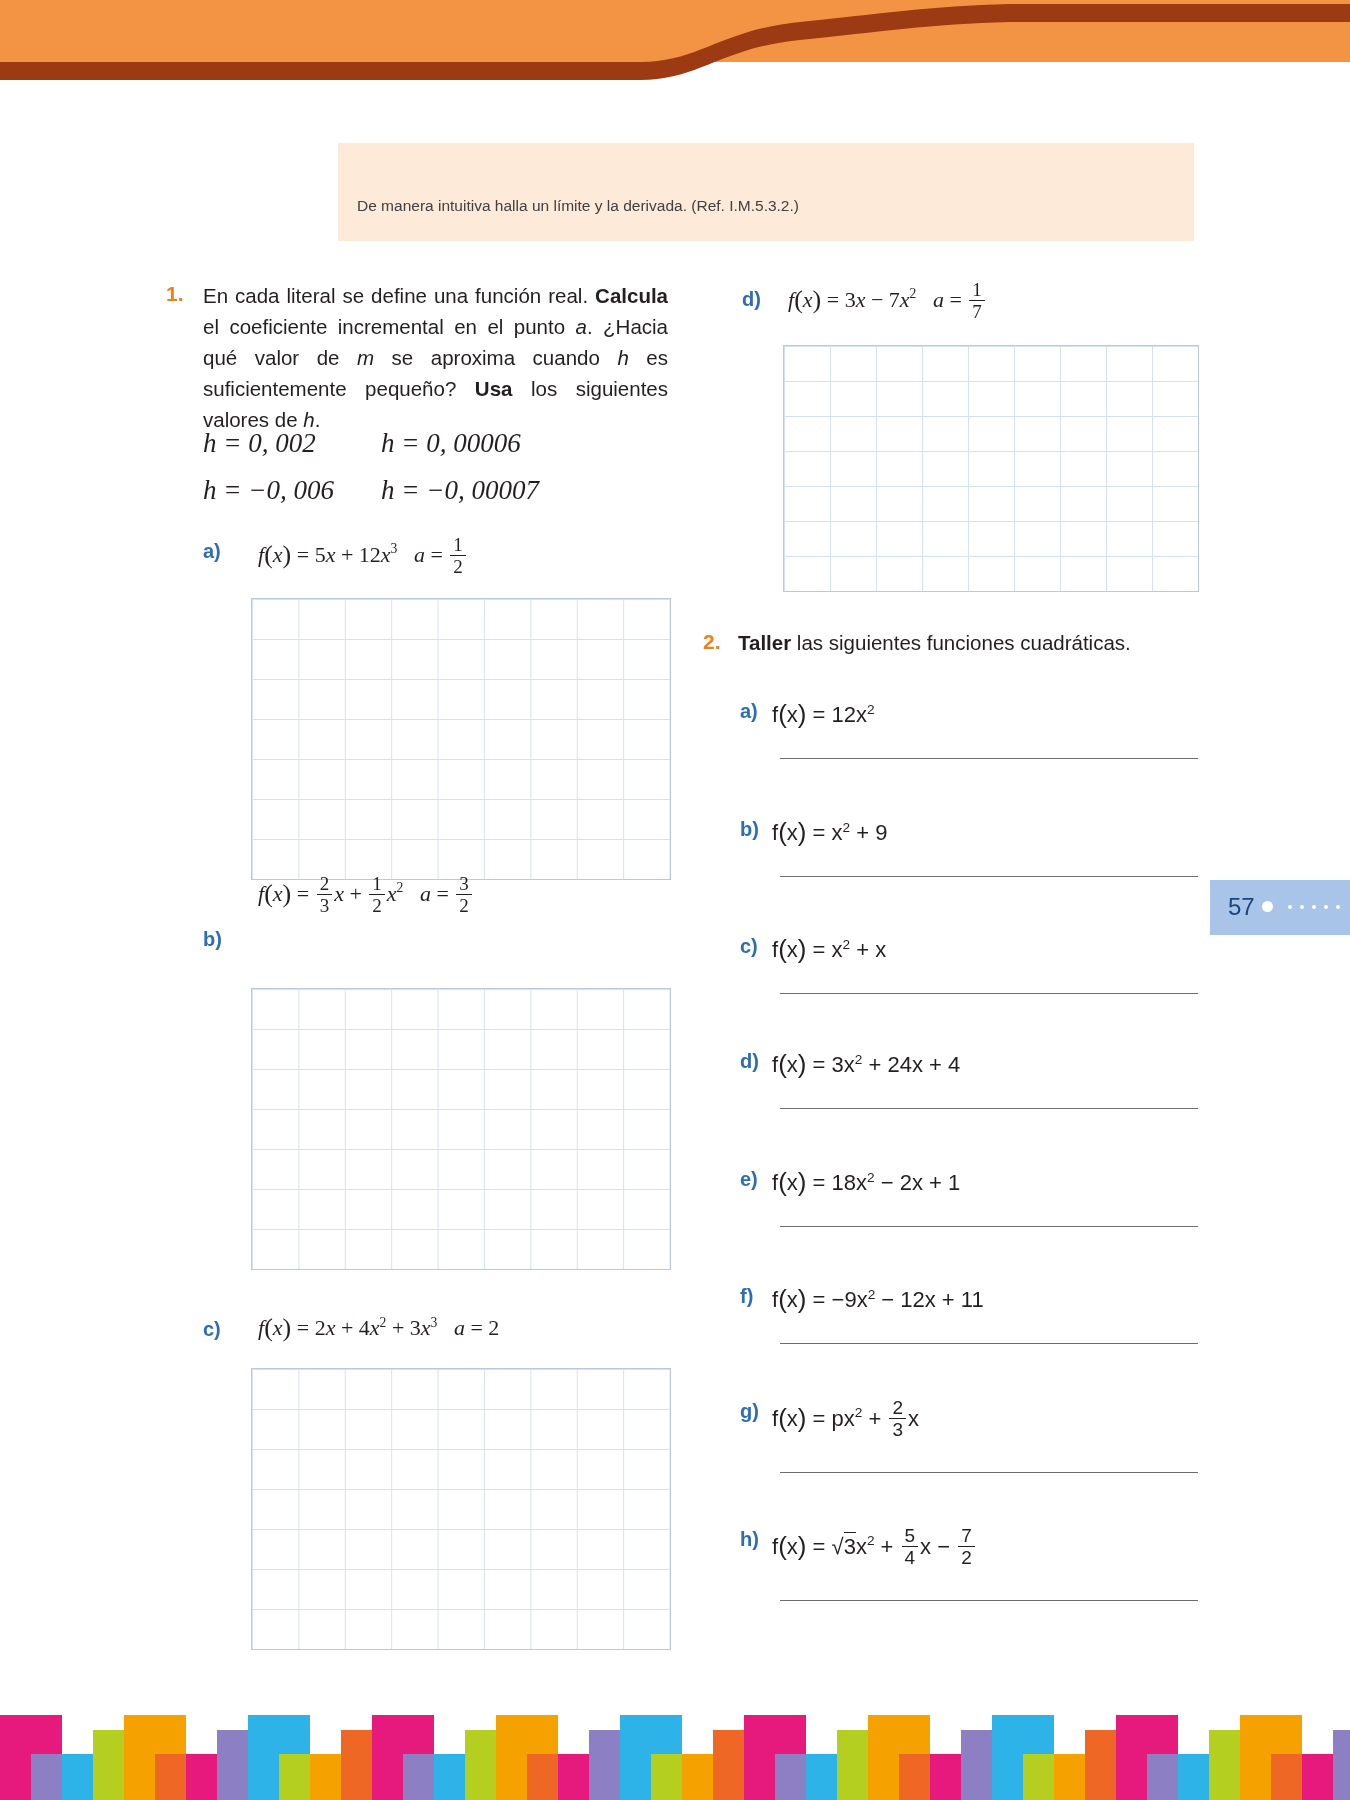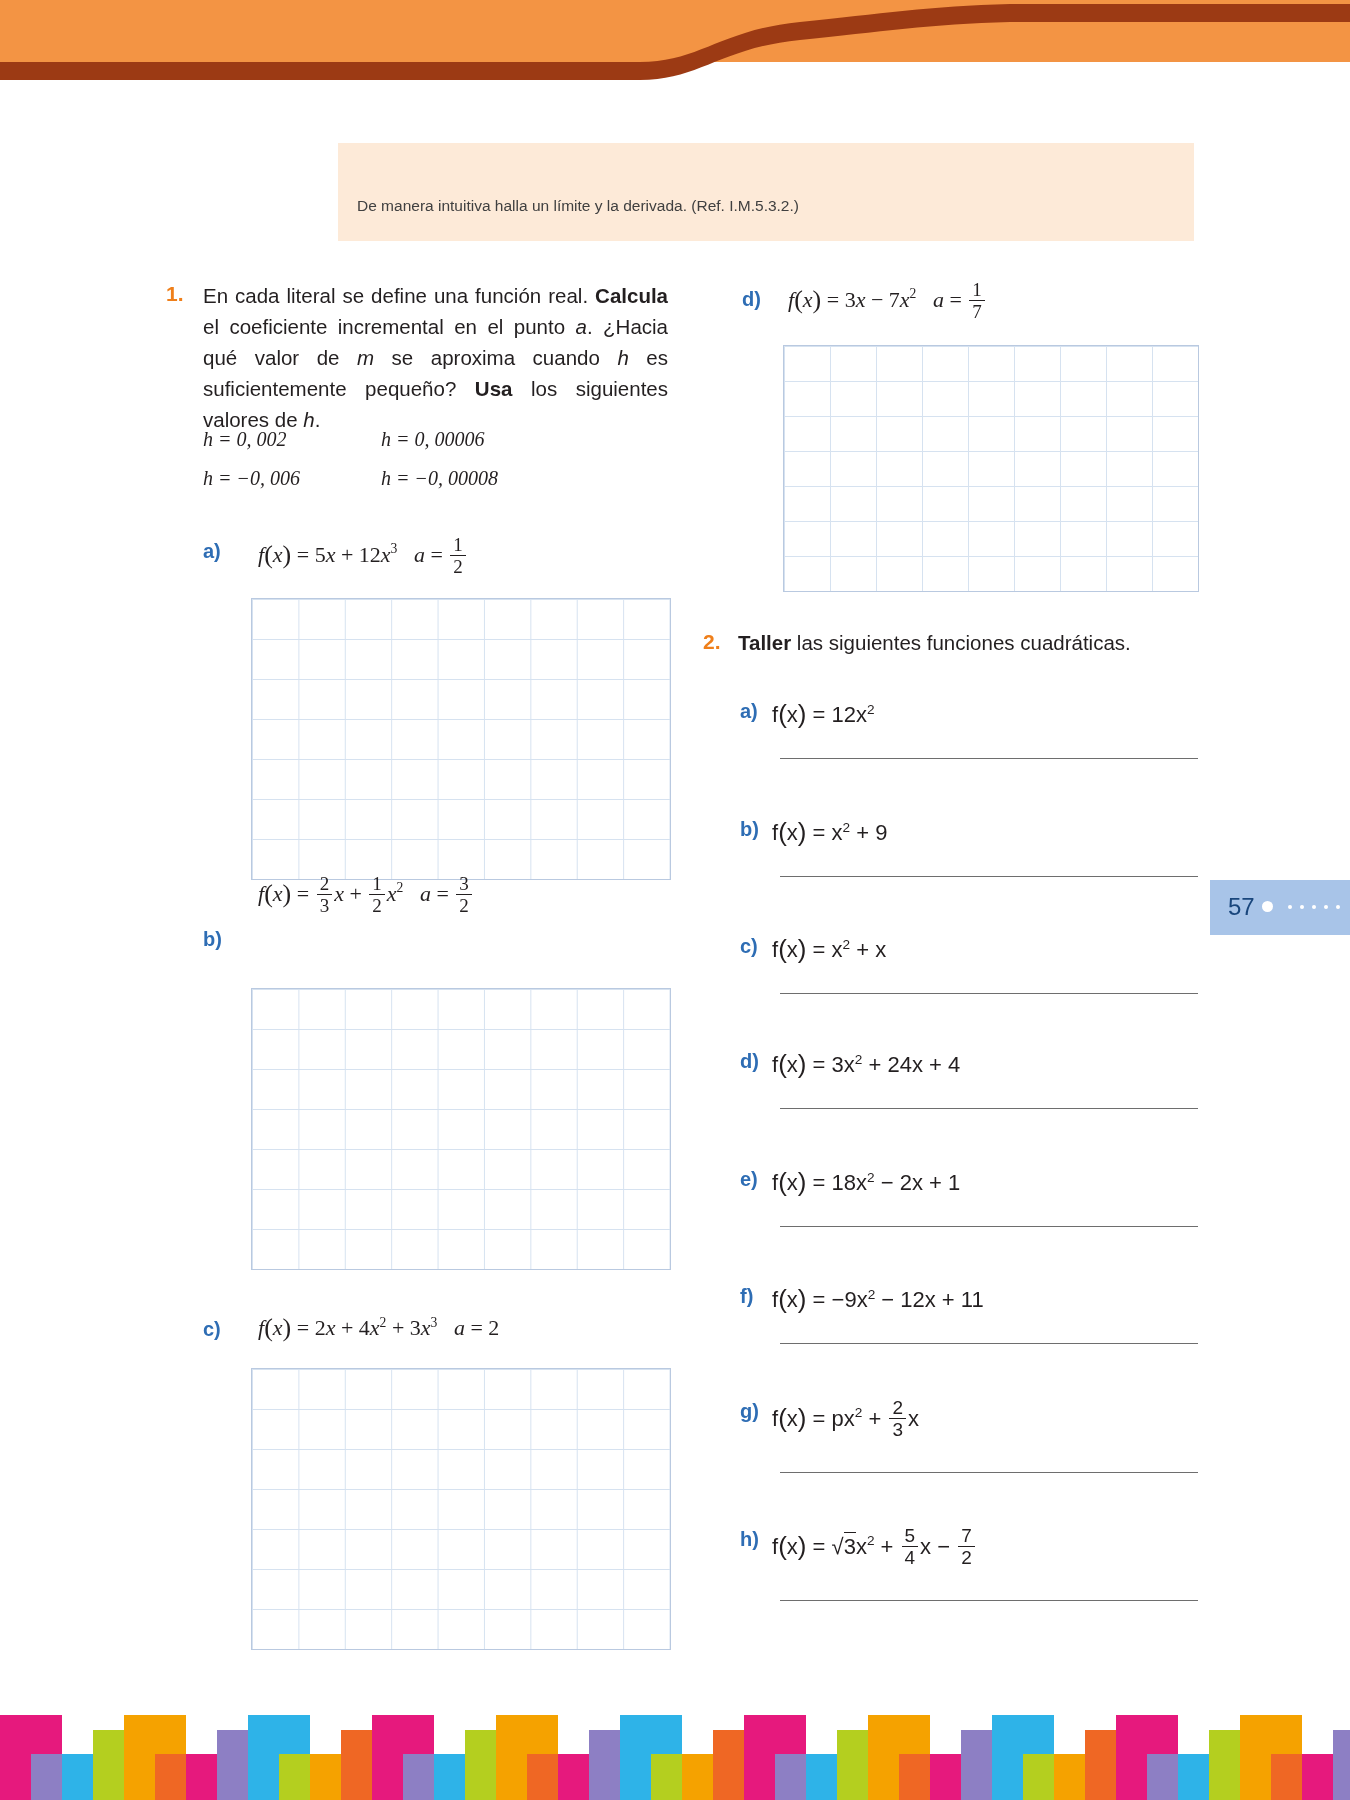--- a/index.html
+++ b/index.html
@@ -30,21 +30,21 @@
   .taller-sub{position:absolute;left:357px;top:197px;font-size:15.5px;color:#404040;}
 
   .qnum{position:absolute;font-weight:bold;color:#ef7f1a;font-size:21px;}
   .q1num{left:166px;top:282px;}
   .q2num{left:703px;top:630px;}
 
   .para{position:absolute;left:203px;top:280px;width:465px;font-size:20.5px;line-height:31px;
      text-align:justify;}
   .para b{font-weight:bold;margin-top:19px;}
 
-  .hvals{position:absolute;left:203px;top:428px;width:470px;font-size:20px;
+  .hvals{position:absolute;left:203px;top:428px;width:470px;font-size:27px;
      font-family:"Liberation Serif", serif;font-style:italic;}
   .hvals .row{display:flex;margin-bottom:16px;}
   .hvals .c1{width:178px;}
   .letter{position:absolute;font-weight:bold;color:#2e6db4;font-size:20px;}
 
   
   .grid{position:absolute;border:1px solid #b9c9e0;background:#ffffff;
      background-image:
        linear-gradient(to right,#d6e2f0 1px,transparent 1px),
        linear-gradient(to bottom,#d6e2f0 1px,transparent 1px);
@@ -93,21 +93,21 @@
 <div class="qnum q1num">1.</div>
 <div class="para">En cada literal se define una función real. <b>Calcula</b> el coeficiente incremental en el punto <i>a</i>. ¿Hacia qué valor de <i>m</i> se aproxima cuando <i>h</i> es suficientemente pequeño? <b>Usa</b> los siguientes valores de <i>h</i>.</div>
 
 <div class="hvals">
   <div class="row">
     <div class="c1">h = 0, 002</div>
     <div>h = 0, 00006</div>
   </div>
   <div class="row">
     <div class="c1">h = −0, 006</div>
-    <div>h = −0, 00008</div>
+    <div>h = −0, 00007</div>
   </div>
 </div>
 
 <div class="letter" style="left:203px;top:540px;">a)</div>
 <div class="math" style="left:258px;top:535px;">
   <span class="v">f</span><span class="paren">(</span><span class="v">x</span><span class="paren">)</span> = 5<span class="v">x</span> + 12<span class="v">x</span><sup>3</sup>
   &nbsp;&nbsp;<span class="v">a</span> = <span class="frac"><span class="num">1</span><span class="den">2</span></span>
 </div>
 <div class="grid" style="left:251px;top:598px;width:418px;height:280px;background-size:46.4px 40px;"></div>
 

